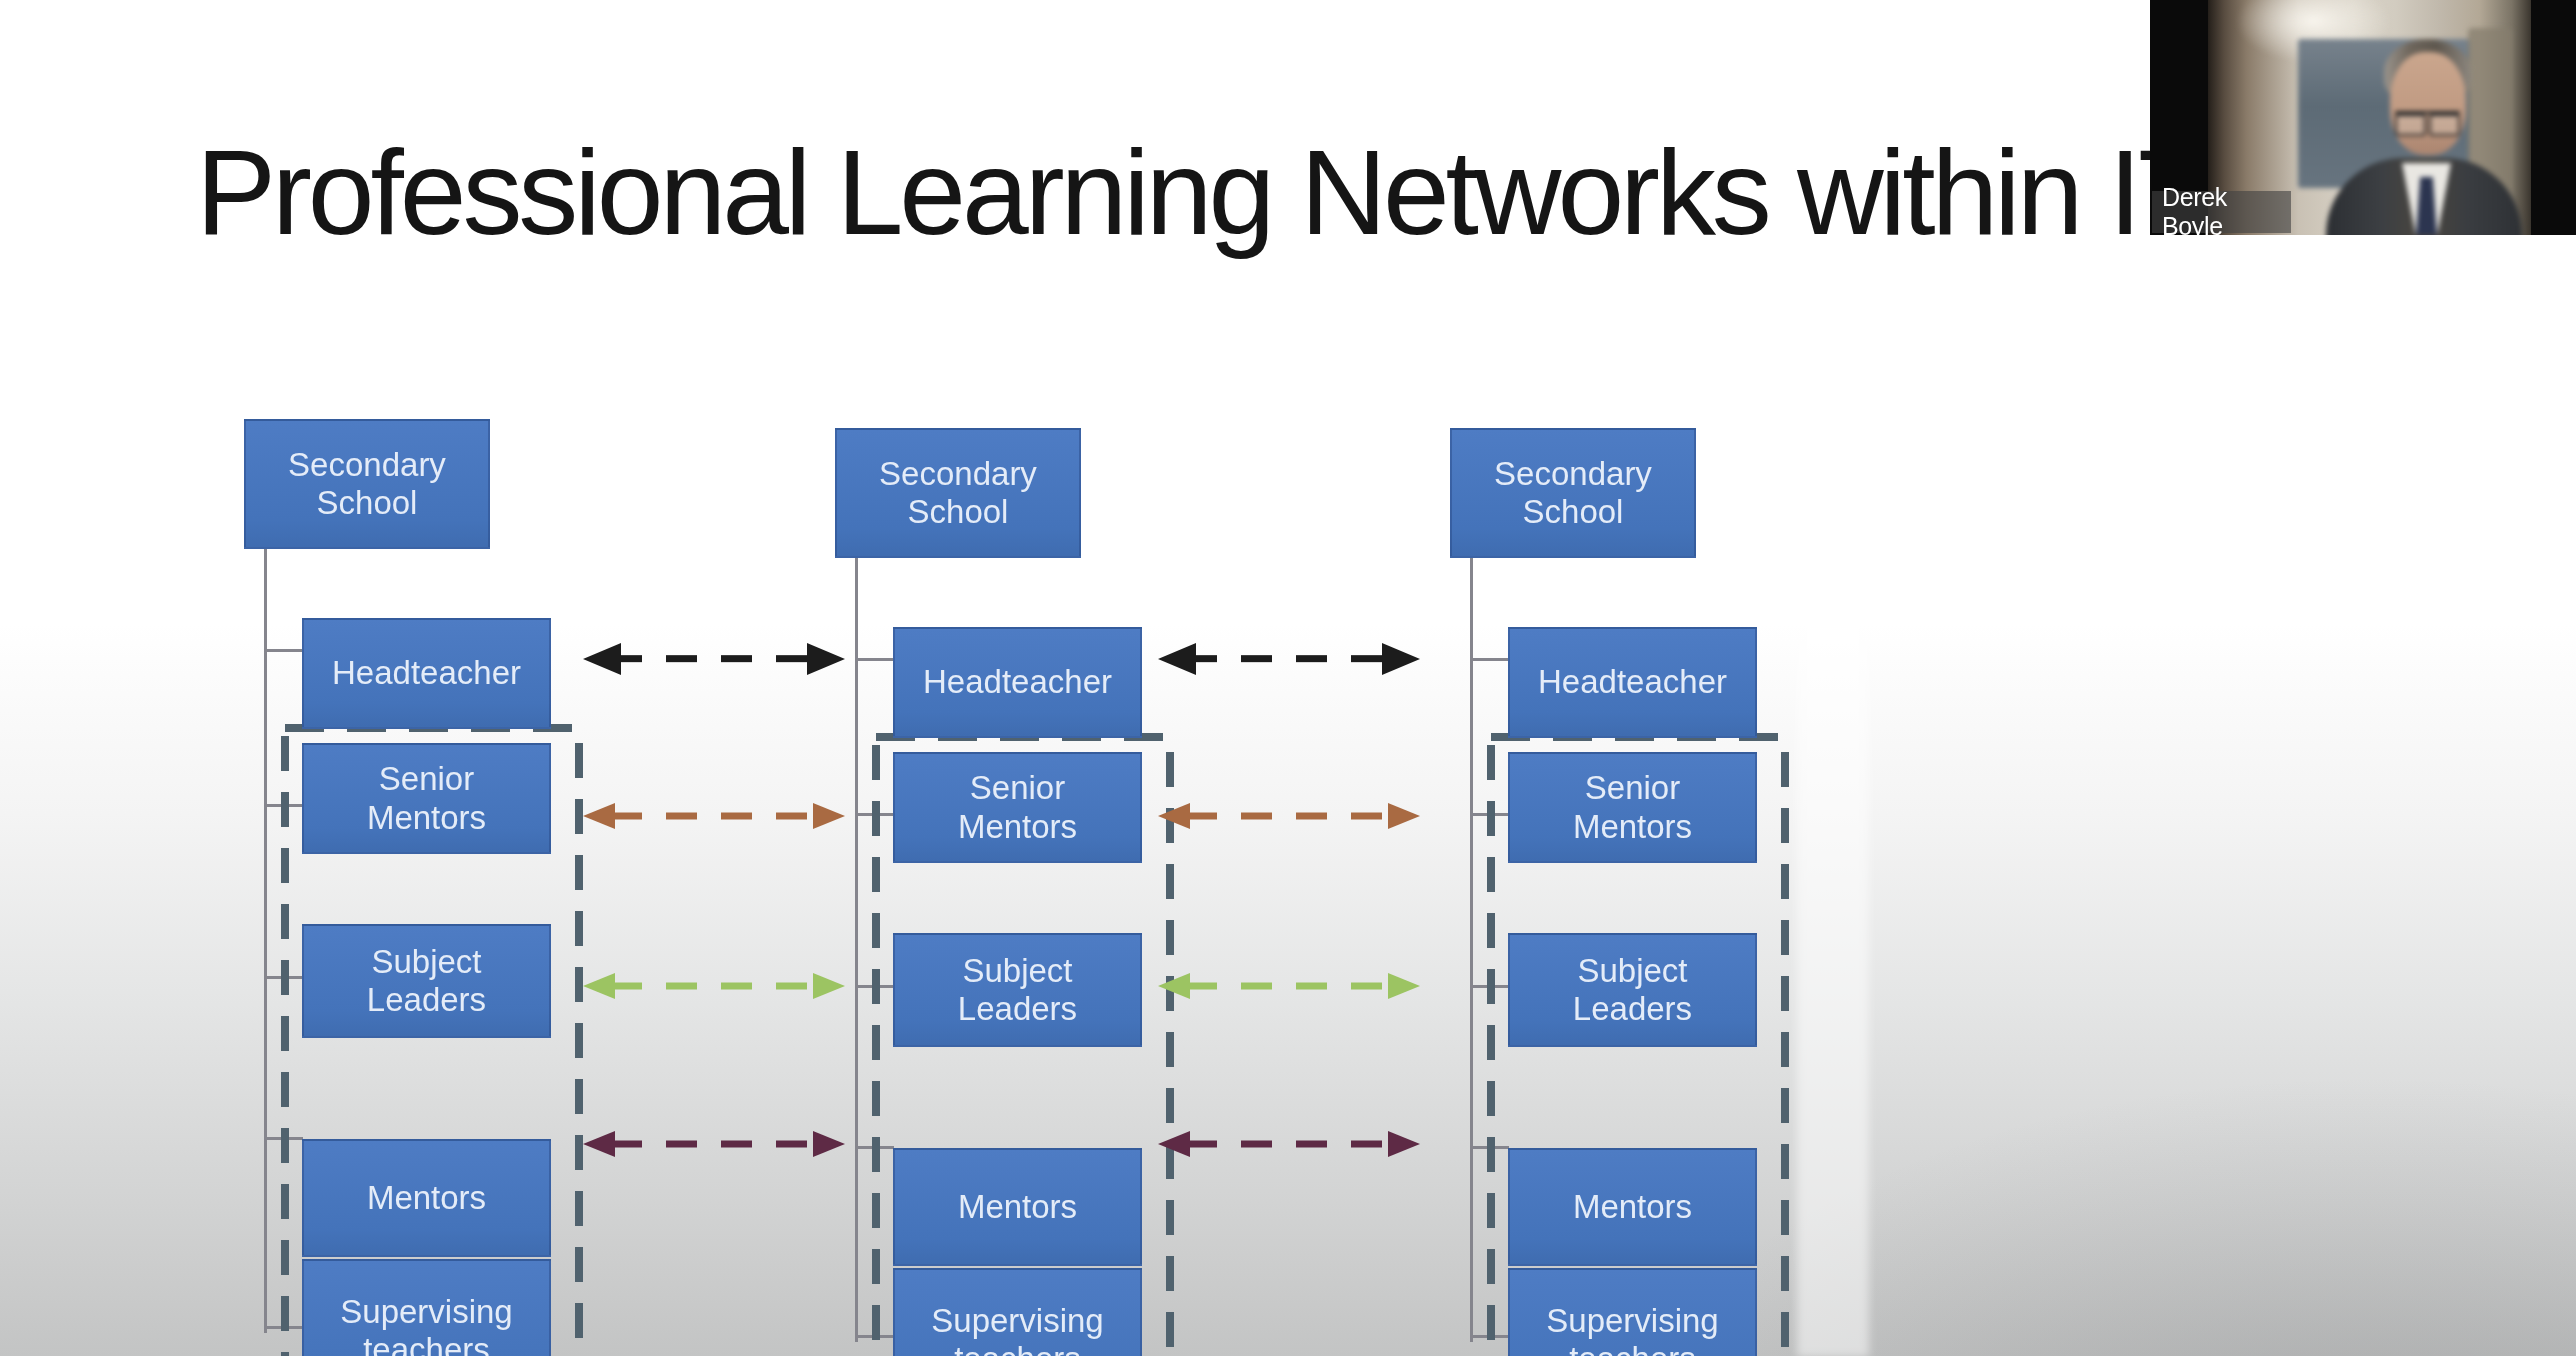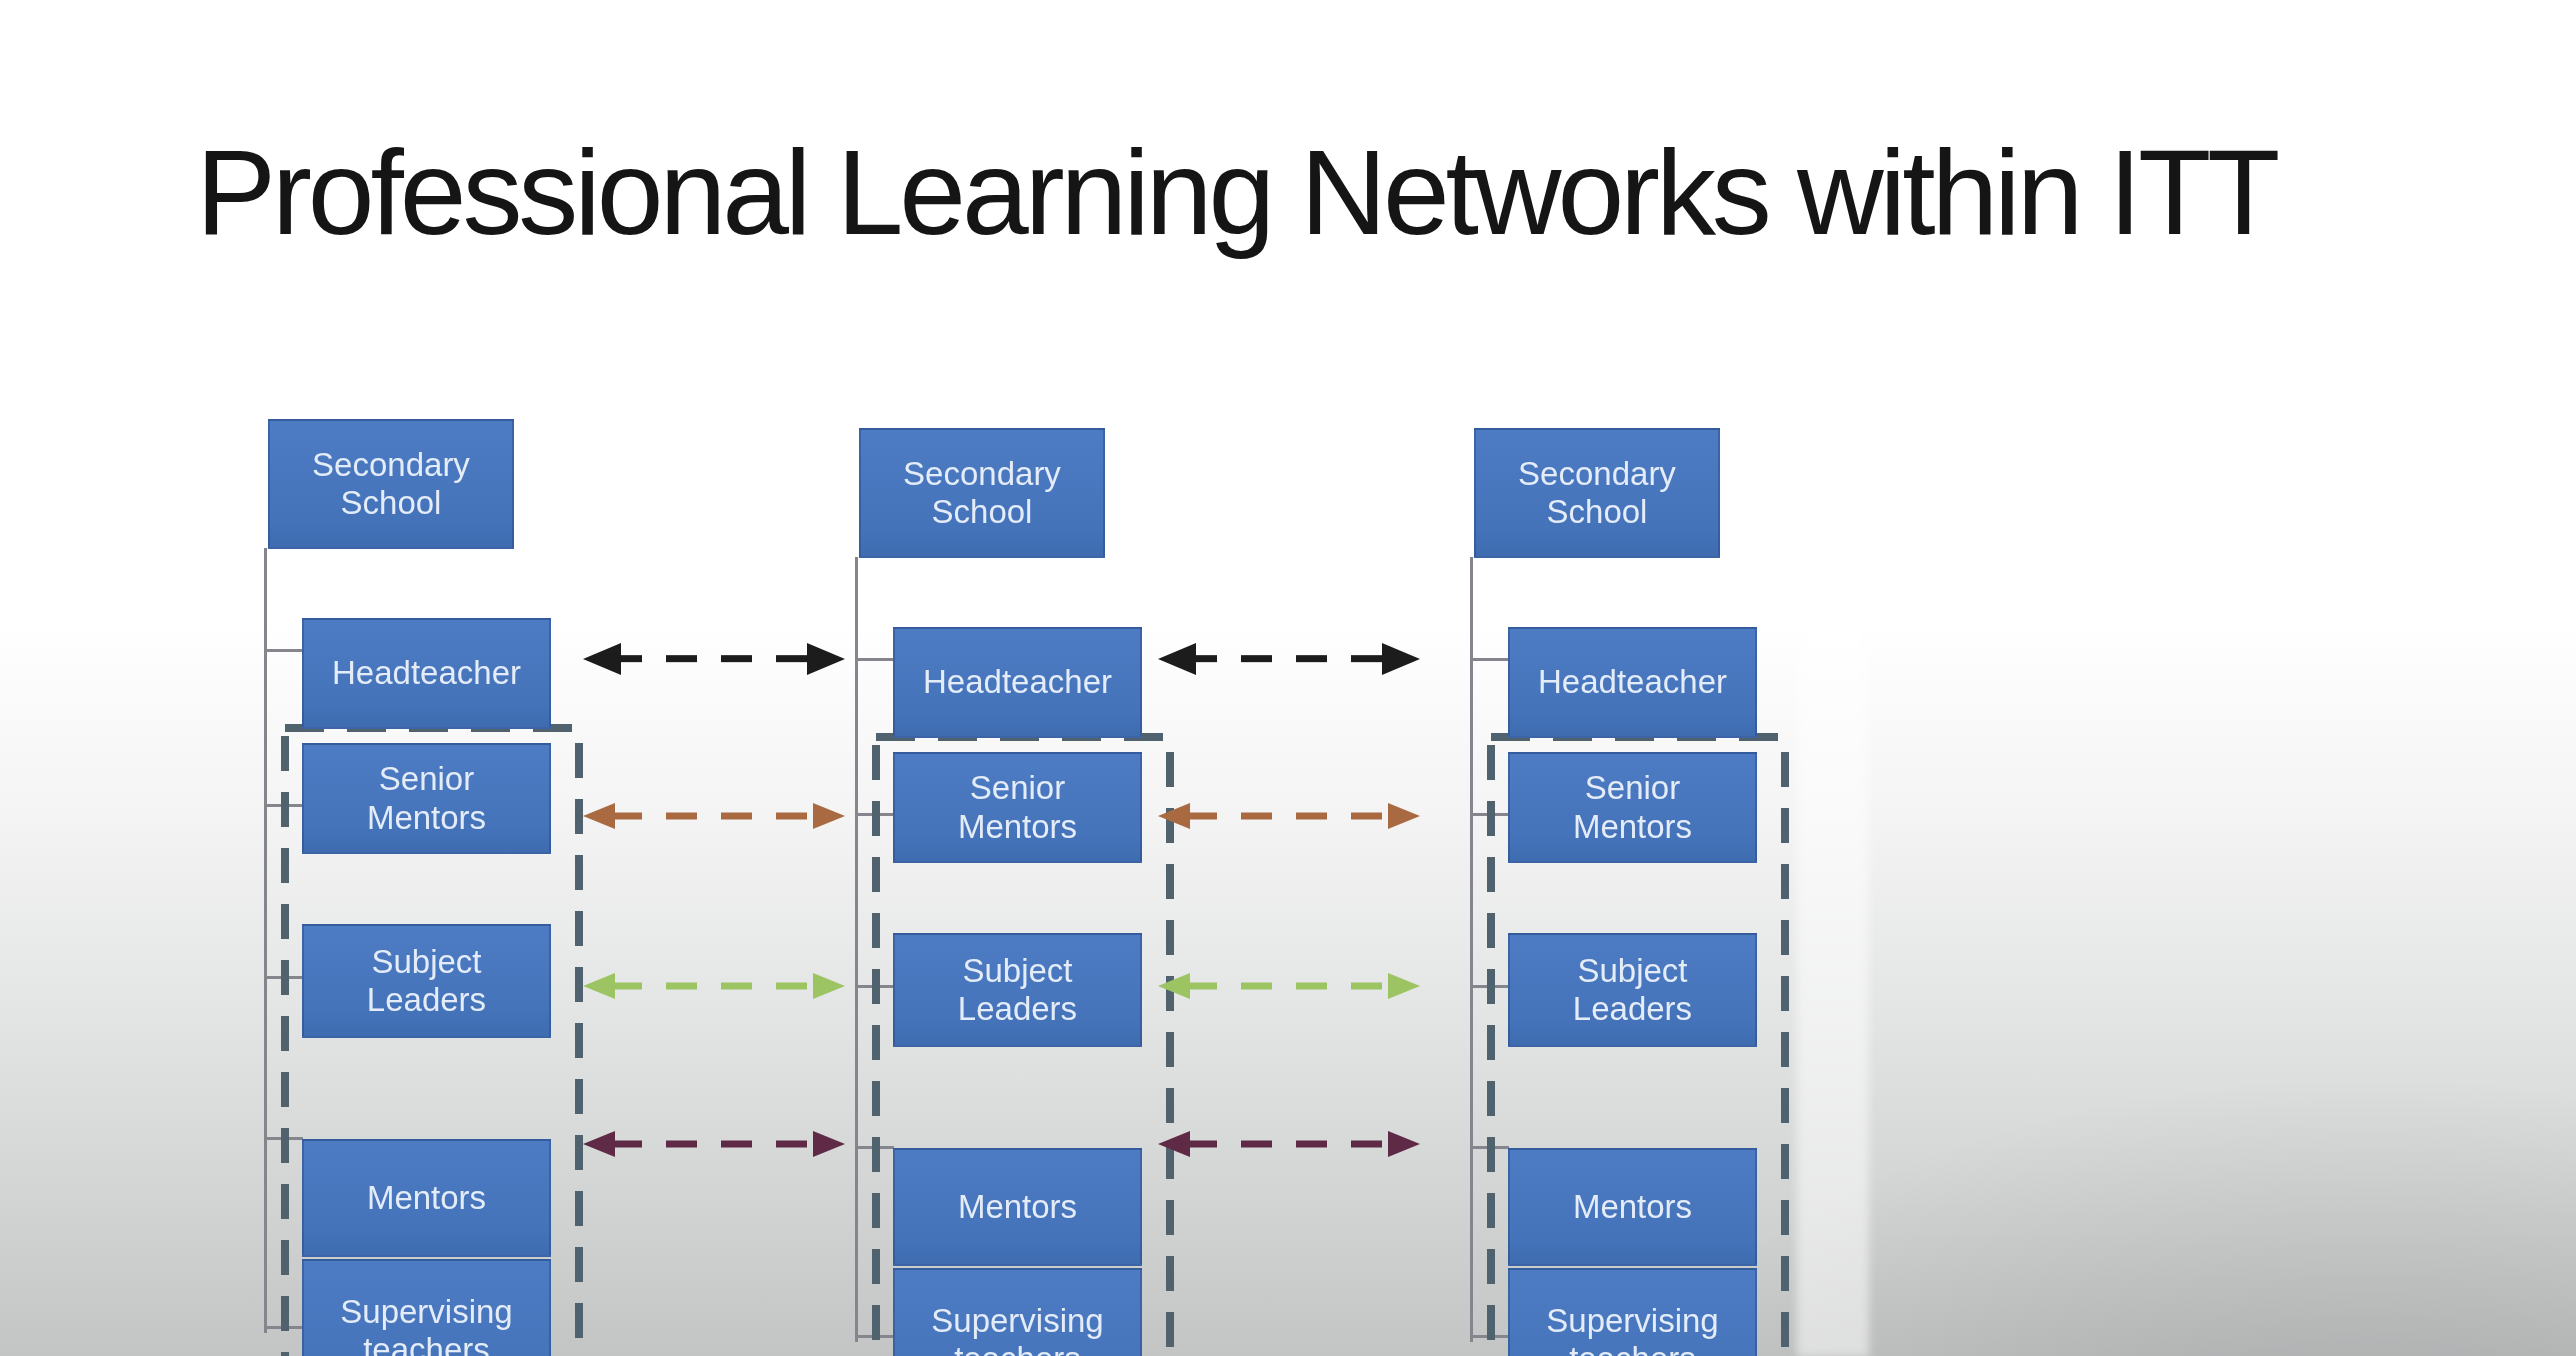--- a/index.html
+++ b/index.html
@@ -21,21 +21,21 @@
   #diagram{position:absolute;left:0;top:0;width:100%;height:100%;filter:blur(0.5px);}
   .col{position:absolute;width:342px;height:1357px;}
   .c1{left:244px;top:0;}
   .c2{left:835px;top:9.1px;}
   .c3{left:1450px;top:9.1px;}
 
   .box{position:absolute;display:flex;align-items:center;justify-content:center;text-align:center;
     background:linear-gradient(180deg,#4e7cc4 0%,#4473ba 78%,#3f6cb0 100%);
     border:2.1px solid rgba(40,70,130,0.45);box-sizing:border-box;
     color:#e4ecf8;font-size:33px;line-height:1.16;font-weight:400;padding:0 27px;}
-  .b-ss{left:0;top:419px;width:246px;height:130px;margin-left:24px;}
+  .b-ss{left:0;top:419px;width:246px;height:130px;}
   .role{left:58px;width:249px;margin-top:23px;}
   .b-ht{top:595px;height:111px;}
   .b-sm{top:720px;height:111px;}
   .b-sl{top:901px;height:114px;}
   .b-m {top:1116px;height:118px;}
   .b-st{top:1236px;height:144px;}
 
   .orgline{position:absolute;background:#85858d;}
   .org-v{left:20px;top:548px;width:2.8px;height:785px;}
   .stub{left:20px;width:39px;height:2.8px;}
@@ -177,14 +177,33 @@
         <span class="shaft"></span>
       </div>
     <div class="link thin g1 r-m" style="--c: #5e2a45;">
         <span class="shaft"></span>
       </div>
     <div class="link thin g2 r-m" style="--c: #5e2a45;">
         <span class="shaft"></span>
       </div>
   </div>
 
+  <div id="webcam">
+    <div id="webcam-video">
+      <div id="cam-blur">
+        <div class="vlayer" id="cam-glow"></div>
+        <div class="vlayer" id="cam-window"></div>
+        <div class="vlayer" id="cam-doorframe"></div>
+        <div class="vlayer" id="person-torso"></div>
+        <div class="vlayer" id="person-shirt"></div>
+        <div class="vlayer" id="person-tie"></div>
+        <div class="vlayer" id="person-hair"></div>
+        <div class="vlayer" id="person-face"></div>
+        <div class="vlayer" id="person-glasses">
+            <i></i>
+            <i></i>
+          </div>
+      </div>
+    </div>
+    <div id="nametag">Derek Boyle</div>
+  </div>
 </div>
 
 
 </body></html>

